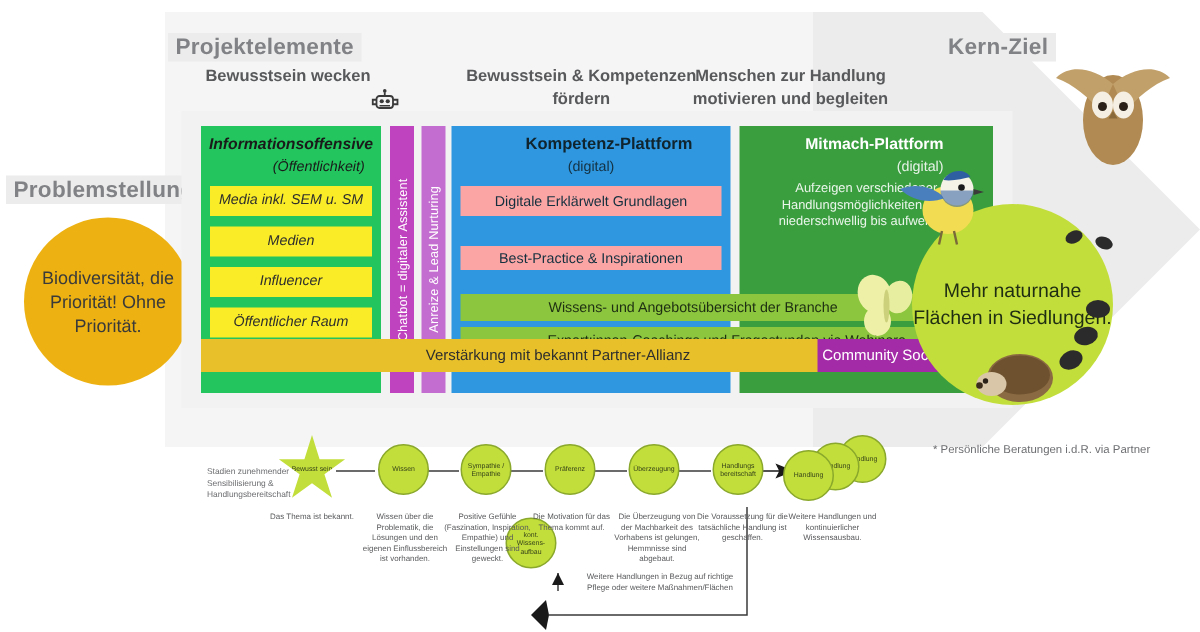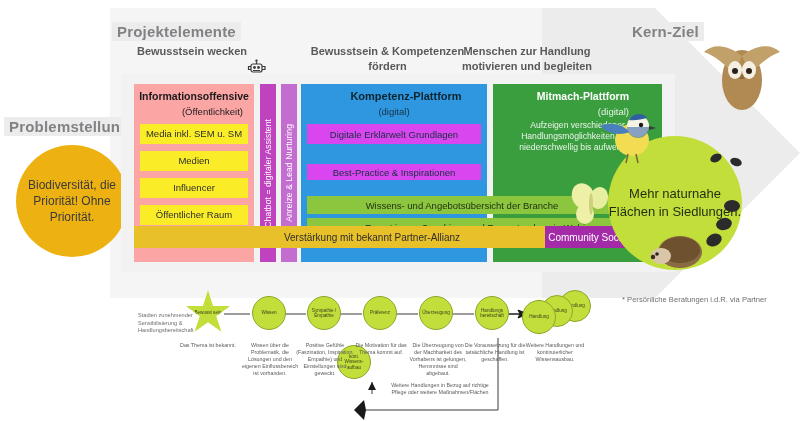--- a/index.html
+++ b/index.html
@@ -43,21 +43,21 @@
   
   #panel {
     position:absolute; left:121px; top:74px; width:554px; height:198px;
     background:#f2f2f2;
   }
 
   
   .col { position:absolute; top:10px; }
 
   
-  #col-yellow { left:13px; width:120px; height:178px; background:#fca5a5; }
+  #col-yellow { left:13px; width:120px; height:178px; background:#22c55e;font-style:italic; }
   .ybox {
     position:absolute; left:6px; width:108px; background:#faed27;
     color:#2e2e2e; font-size:9.5px; text-align:center;
     display:flex; align-items:center; justify-content:center; line-height:12px;
   }
   #y-head {
     position:absolute; left:0; top:6px; width:120px; text-align:center;
     color:#1a1a1a; line-height:13px;
   }
   #y-head b { font-size:10.5px; display:block; }
@@ -77,21 +77,21 @@
 
   
   #col-blue { left:180px; width:186px; height:178px; background:#2e97e0; }
   #b-head {
     position:absolute; left:0; top:6px; width:186px; text-align:center;
     color:#10242e; line-height:13px;
   }
   #b-head b { font-size:11px; display:block;padding-left:24px; }
   #b-head span { font-size:9.5px; color:#153243; }
   .bbox {
-    position:absolute; left:6px; width:174px; background:#d946ef;
+    position:absolute; left:6px; width:174px; background:#fca5a5;
     color:#14303e; font-size:9.5px; text-align:center;
     display:flex; align-items:center; justify-content:center;
   }
 
   
   #col-green { left:372px; width:169px; height:178px; background:#3a9e3f; }
   #g-head {
     position:absolute; left:0; top:6px; width:136px; text-align:right;
     color:#ffffff; line-height:13px;
   }

